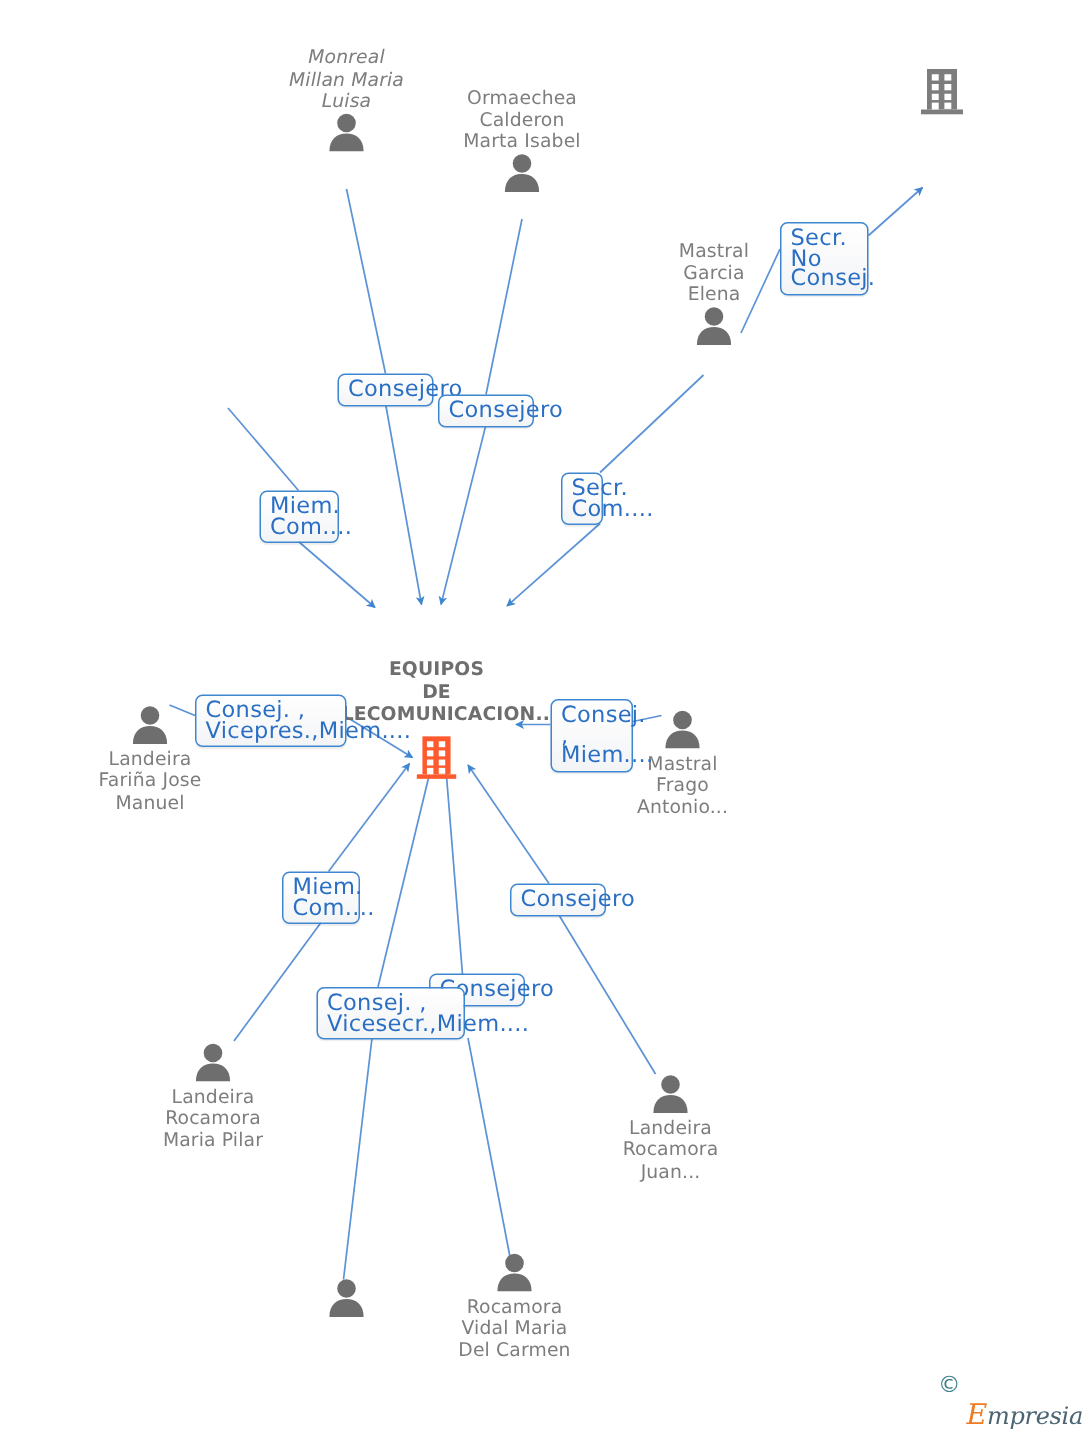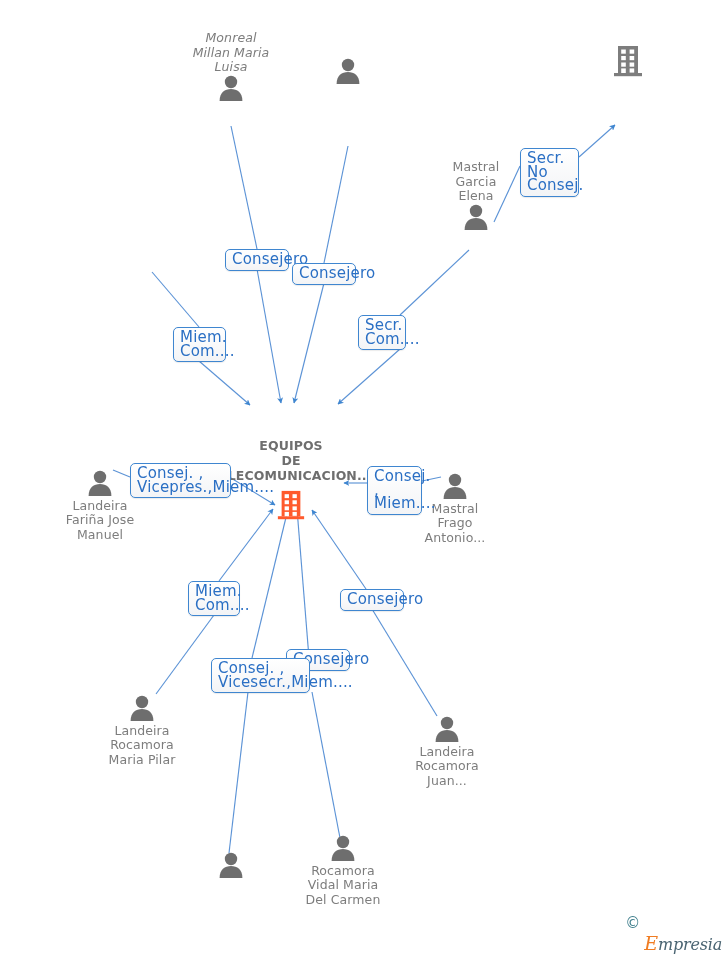--- a/index.html
+++ b/index.html
@@ -158,20 +158,23 @@
 Luisa</div>
     <span class="node-icon">
       <svg width="28" height="26" viewBox="0 0 28 26">
           <circle cx="14" cy="7" r="6.2" fill="#6e6e6e"></circle>
           <path d="M2.6 26 C2.6 17.4 7.8 14 14 14 C20.2 14 25.4 17.4 25.4 26 Z" fill="#6e6e6e"></path>
         </svg>
     </span>
   </div>
 
   <div class="node above" style="left:348px; top:58px;">
+    <div class="node-label">Ormaechea
+Calderon
+Marta Isabel</div>
     <span class="node-icon">
       <svg width="28" height="26" viewBox="0 0 28 26">
           <circle cx="14" cy="7" r="6.2" fill="#6e6e6e"></circle>
           <path d="M2.6 26 C2.6 17.4 7.8 14 14 14 C20.2 14 25.4 17.4 25.4 26 Z" fill="#6e6e6e"></path>
         </svg>
     </span>
   </div>
 
 
   <div class="node above" style="left:476px; top:160px;">
@@ -289,21 +292,21 @@
     </span>
     <div class="node-label">Rocamora
 Vidal Maria
 Del Carmen</div>
   </div>
 
   <div class="role" style="left:225px; top:249px; width:64px;">Consejero</div>
   <div class="role" style="left:292px; top:263px; width:64px;">Consejero</div>
   <div class="role" style="left:173px; top:327px; width:53px;">Miem.
 Com....</div>
-  <div class="role" style="left:358px; top:315px; width:48px;">Secr.
+  <div class="role" style="left:374px; top:315px; width:28px;">Secr.
 Com....</div>
   <div class="role" style="left:520px; top:148px; width:59px;">Secr.  No
 Consej.</div>
   <div class="role" style="left:130px; top:463px; width:101px;">Consej. ,
 Vicepres.,Miem....</div>
   <div class="role" style="left:367px; top:466px; width:55px;">Consej. ,
 Miem....</div>
   <div class="role" style="left:188px; top:581px; width:52px;">Miem.
 Com....</div>
   <div class="role" style="left:340px; top:589px; width:64px;">Consejero</div>

